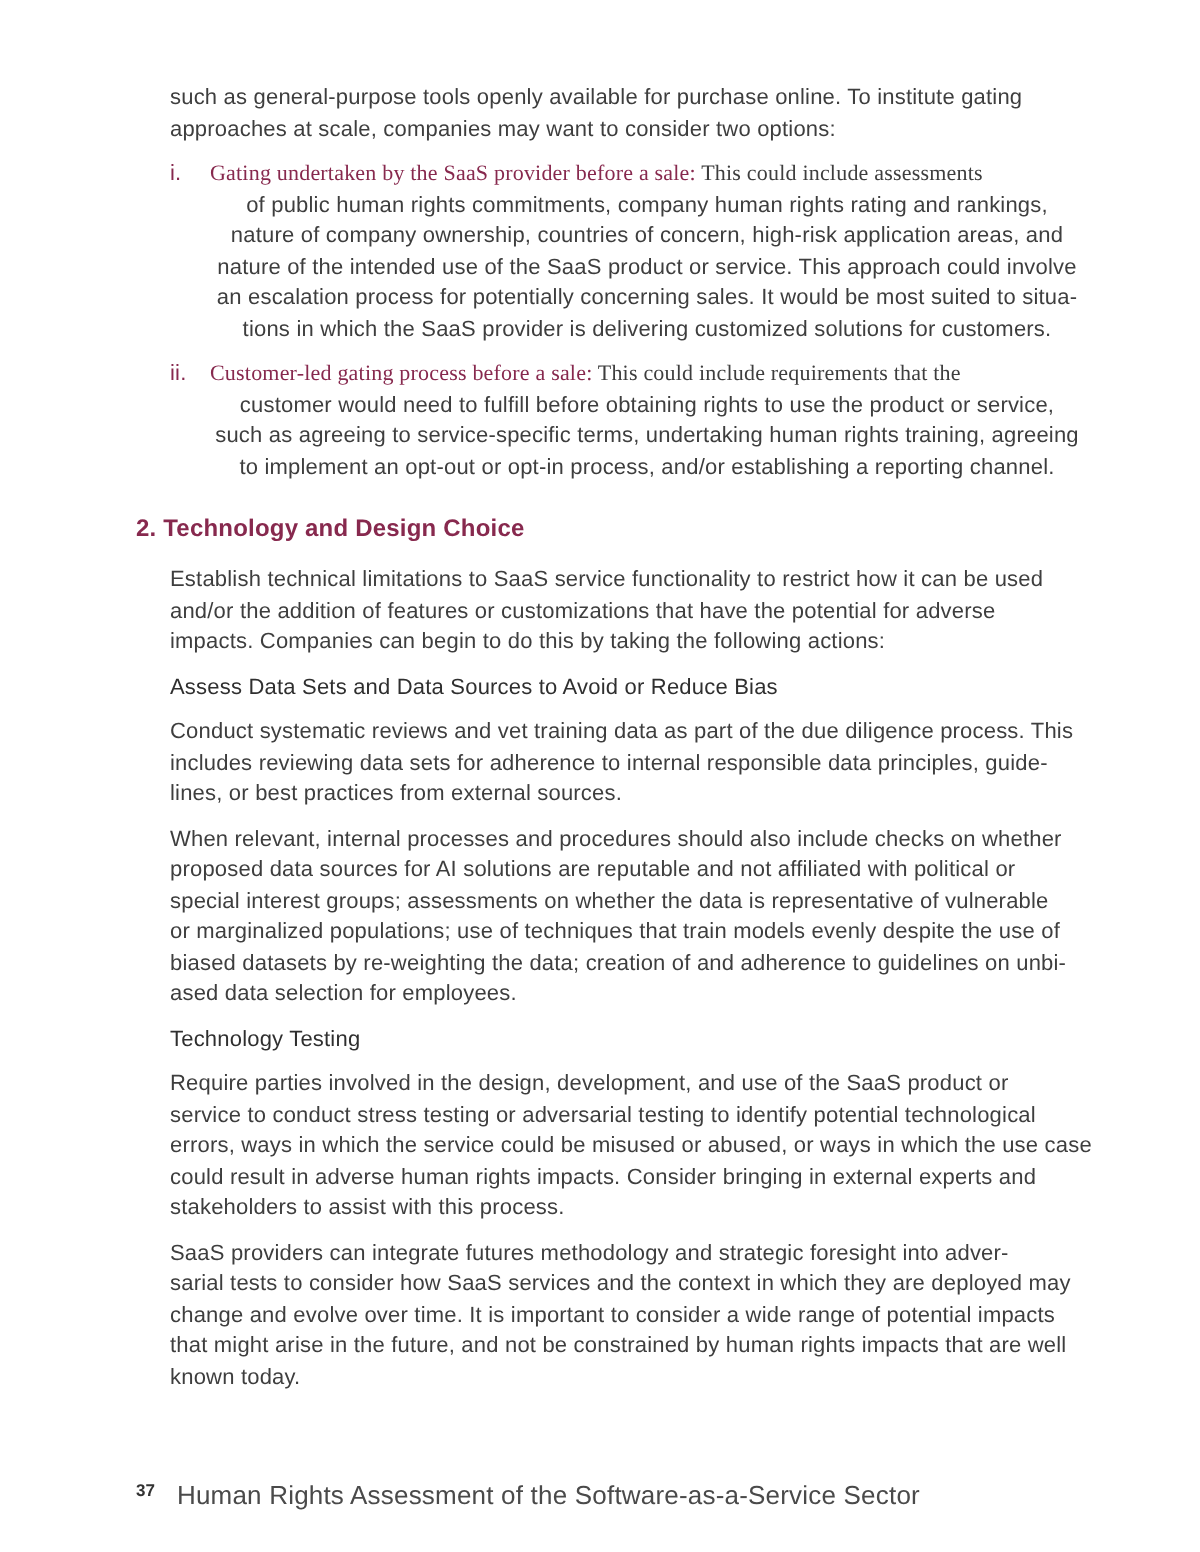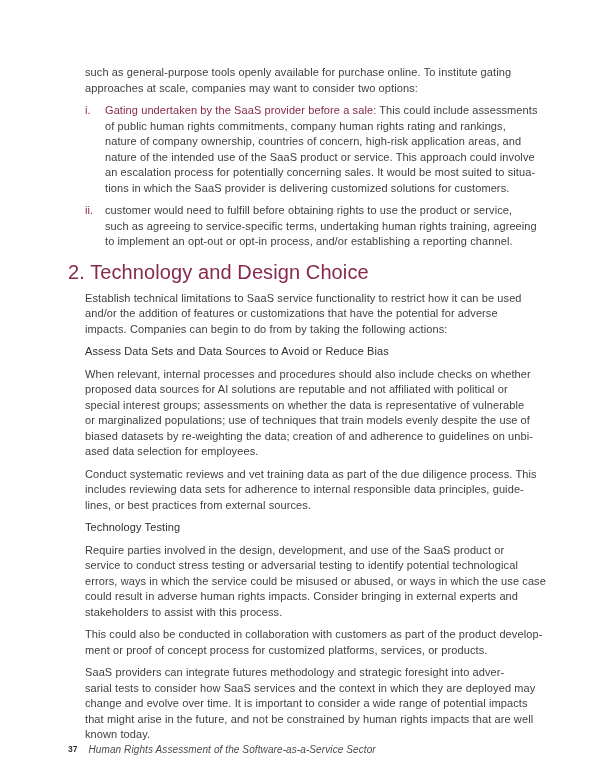--- a/index.html
+++ b/index.html
@@ -10,21 +10,21 @@
   .page {
     position: relative;
     width: 600px;
     height: 776px;
     background: #ffffff;
     overflow: hidden;
     font-family: "Liberation Sans", "DejaVu Sans", sans-serif;
     color: var(--body-text, #3E3E3E);
   }
   .content {
-    padding: 65px 58px 0 85px;
+    padding: 42px 58px 0 85px;
   }
   .body-par {
     margin: 0 0 7px 0;
     font-size: 11px;
     line-height: 15.5px;
     letter-spacing: 0.1px;
     white-space: pre;
     color: var(--body-text, #3E3E3E);
   }
   .list-item {
@@ -32,28 +32,28 @@
     margin: 0 0 7px 0;
     font-size: 11px;
     line-height: 15.5px;
     letter-spacing: 0.1px;
   }
   .list-marker {
     flex: 0 0 20px;
     color: var(--accent, #87294E);
   }
   .item-body { flex: 1 1 auto; }
-  .item-first-line { white-space: nowrap; }
+  .item-first-line { white-space: nowrap; font-family: Liberation Serif, serif; }
   .item-lead { color: var(--accent, #87294E); }
-  .item-lines { white-space: pre; }
+  .item-lines { white-space: pre; text-align: center; }
   .section-heading {
     margin: 12px 0 9px -17px;
-    font-size: 20px;
+    font-size: 12px;
     line-height: 20px;
-    font-weight: normal;
+    font-weight: bold;
     letter-spacing: 0.1px;
     color: var(--accent, #87294E);
   }
   .subhead {
     margin: 0 0 7px 0;
     font-size: 11px;
     line-height: 15.5px;
     font-weight: normal;
     letter-spacing: 0.1px;
     color: var(--strong-text, #303030);
@@ -65,24 +65,23 @@
     display: flex;
     align-items: flex-start;
   }
   .page-number {
     font-size: 8.5px;
     font-weight: bold;
     color: #333333;
     margin-right: 11px;
   }
   .footer-title {
-    font-size: 10px;
+    font-size: 13px;
     letter-spacing: 0.1px;
     color: #4A4A4A;
-    font-style: italic;
   }
 </style>
 </head>
 <body>
 
 <div class="page">
   <div class="content">
 
     <p class="body-par">such as general-purpose tools openly available for purchase online. To institute gating
 approaches at scale, companies may want to consider two options:</p>
@@ -95,55 +94,54 @@
 nature of company ownership, countries of concern, high-risk application areas, and
 nature of the intended use of the SaaS product or service. This approach could involve
 an escalation process for potentially concerning sales. It would be most suited to situa-
 tions in which the SaaS provider is delivering customized solutions for customers.</div>
       </div>
     </div>
 
     <div class="list-item">
       <span class="list-marker">ii.</span>
       <div class="item-body">
+        <div class="item-first-line"><span class="item-lead">Customer-led gating process before a sale:</span><span> This could include requirements that the</span></div>
         <div class="item-lines">customer would need to fulfill before obtaining rights to use the product or service,
 such as agreeing to service-specific terms, undertaking human rights training, agreeing
 to implement an opt-out or opt-in process, and/or establishing a reporting channel.</div>
       </div>
     </div>
 
     <h2 class="section-heading">2. Technology and Design Choice</h2>
 
     <p class="body-par">Establish technical limitations to SaaS service functionality to restrict how it can be used
 and/or the addition of features or customizations that have the potential for adverse
-impacts. Companies can begin to do from by taking the following actions:</p>
+impacts. Companies can begin to do this by taking the following actions:</p>
 
     <h3 class="subhead">Assess Data Sets and Data Sources to Avoid or Reduce Bias</h3>
+
+    <p class="body-par">Conduct systematic reviews and vet training data as part of the due diligence process. This
+includes reviewing data sets for adherence to internal responsible data principles, guide-
+lines, or best practices from external sources.</p>
 
     <p class="body-par">When relevant, internal processes and procedures should also include checks on whether
 proposed data sources for AI solutions are reputable and not affiliated with political or
 special interest groups; assessments on whether the data is representative of vulnerable
 or marginalized populations; use of techniques that train models evenly despite the use of
 biased datasets by re-weighting the data; creation of and adherence to guidelines on unbi-
 ased data selection for employees.</p>
-
-    <p class="body-par">Conduct systematic reviews and vet training data as part of the due diligence process. This
-includes reviewing data sets for adherence to internal responsible data principles, guide-
-lines, or best practices from external sources.</p>
 
     <h3 class="subhead">Technology Testing</h3>
 
     <p class="body-par">Require parties involved in the design, development, and use of the SaaS product or
 service to conduct stress testing or adversarial testing to identify potential technological
 errors, ways in which the service could be misused or abused, or ways in which the use case
 could result in adverse human rights impacts. Consider bringing in external experts and
 stakeholders to assist with this process.</p>
 
-    <p class="body-par">This could also be conducted in collaboration with customers as part of the product develop-
-ment or proof of concept process for customized platforms, services, or products.</p>
 
     <p class="body-par">SaaS providers can integrate futures methodology and strategic foresight into adver-
 sarial tests to consider how SaaS services and the context in which they are deployed may
 change and evolve over time. It is important to consider a wide range of potential impacts
 that might arise in the future, and not be constrained by human rights impacts that are well
 known today.</p>
 
   </div>
 
   <div class="page-footer">

